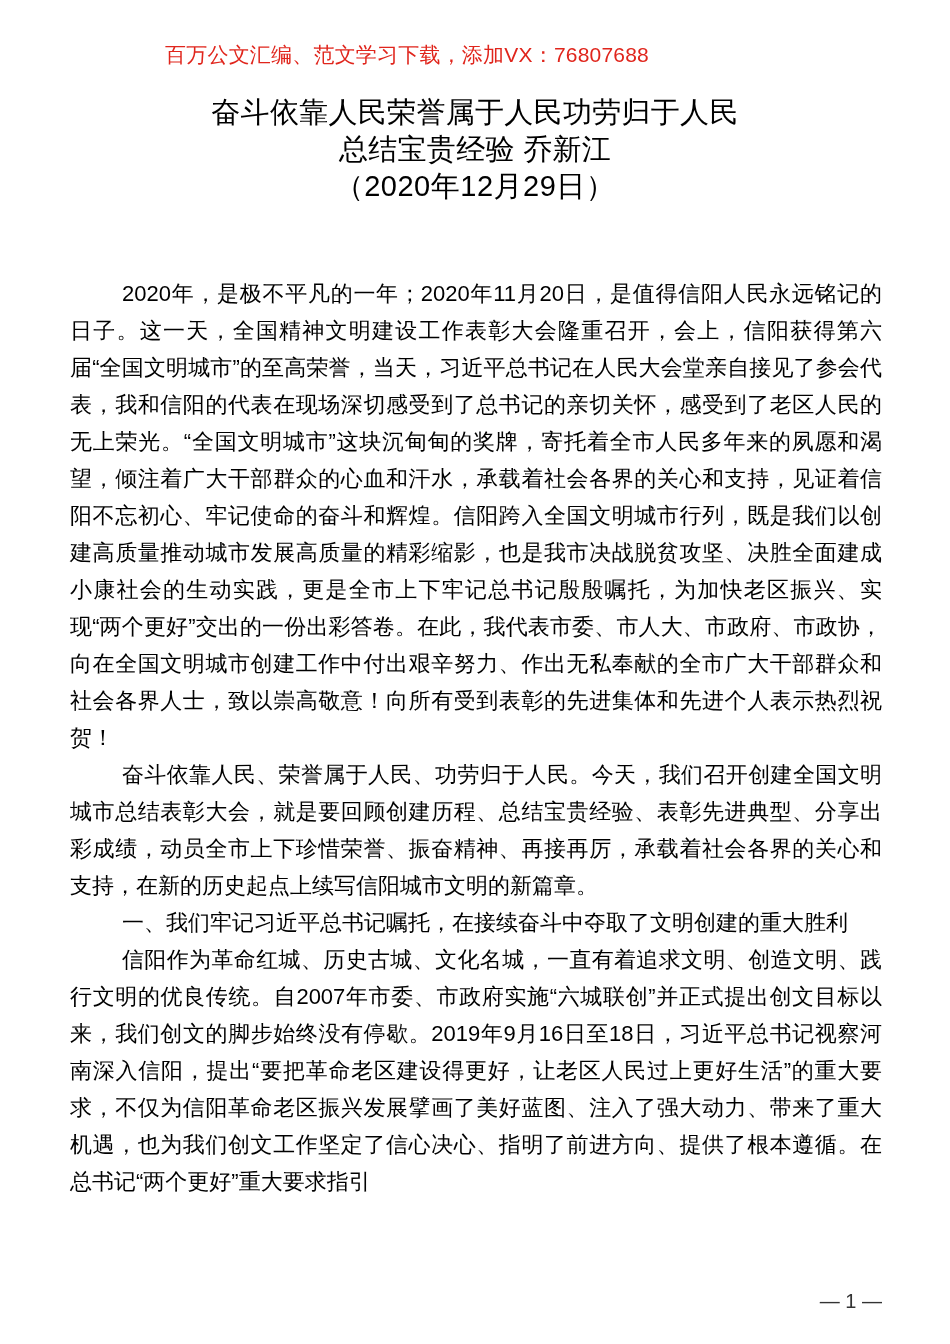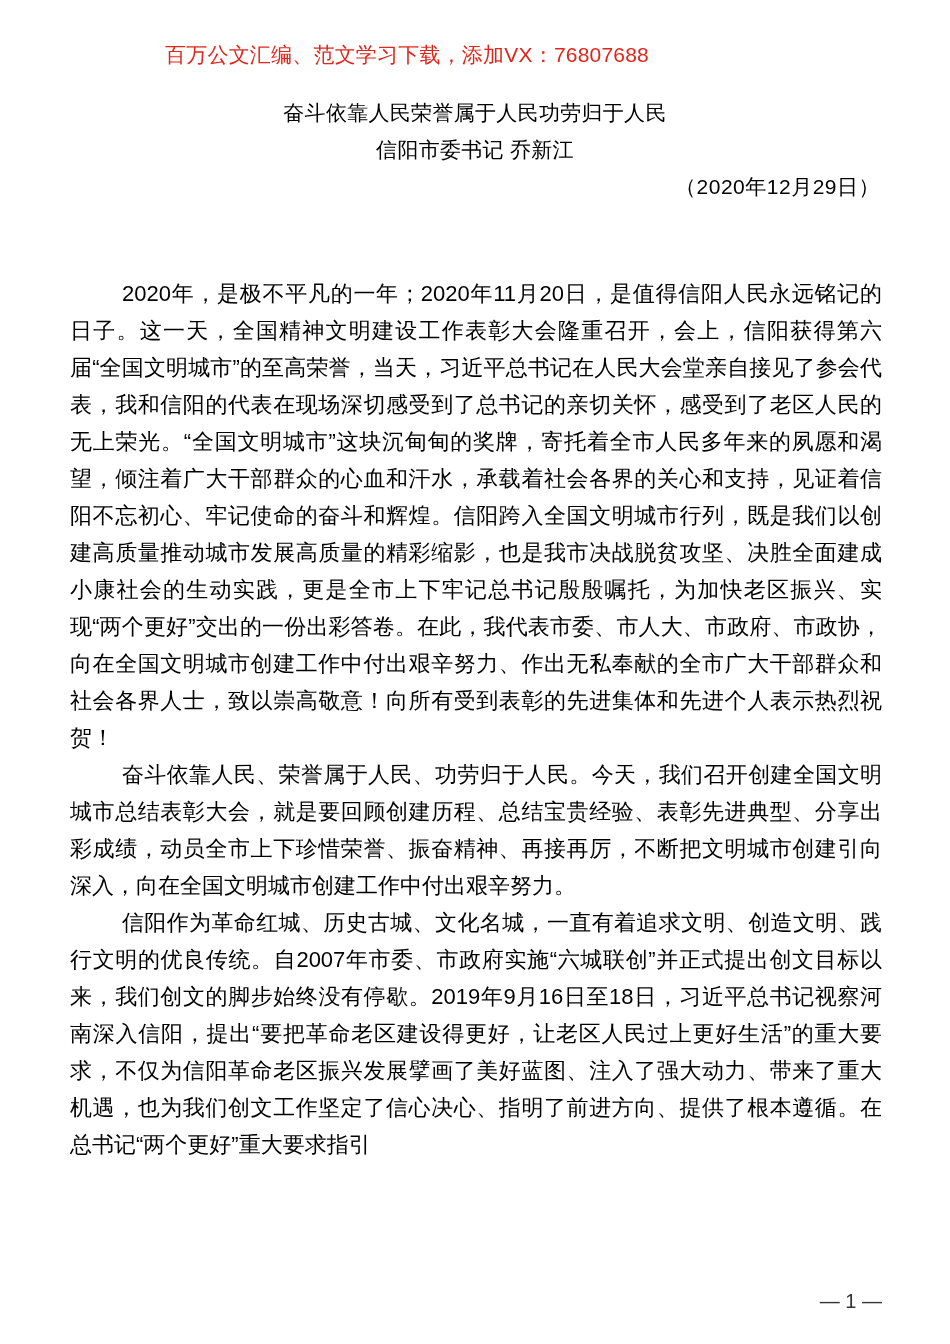--- a/index.html
+++ b/index.html
@@ -40,29 +40,28 @@
 
   
   .title-block {
     position: absolute;
     top: 94px;
     left: 70px;
     width: 810px;
     text-align: center;
   }
   .title-line {
-    font-size: 21px;
+    font-size: 29px;
     line-height: 37px;
     letter-spacing: 0.3px;
     font-weight: 400;
     white-space: nowrap;
   }
   .title-line.sub-date {
     letter-spacing: 0.5px;
-    text-align: right;
   }
 
   
   .body-block {
     position: absolute;
     top: 275px;
     left: 70px;
     width: 812px;
   }
   .para {
@@ -92,25 +91,26 @@
 </style>
 </head>
 <body>
 
 <div class="page">
 
   <div class="promo-banner" style="color: rgb(224, 37, 28);">百万公文汇编、范文学习下载，添加VX：76807688</div>
 
   <div class="title-block">
     <div class="title-line">奋斗依靠人民荣誉属于人民功劳归于人民</div>
-    <div class="title-line">信阳市委书记  乔新江</div>
+    <div class="title-line">总结宝贵经验  乔新江</div>
     <div class="title-line sub-date">（2020年12月29日）</div>
   </div>
 
   <div class="body-block">
     <p class="para">2020年，是极不平凡的一年；2020年11月20日，是值得信阳人民永远铭记的日子。这一天，全国精神文明建设工作表彰大会隆重召开，会上，信阳获得第六届“全国文明城市”的至高荣誉，当天，习近平总书记在人民大会堂亲自接见了参会代表，我和信阳的代表在现场深切感受到了总书记的亲切关怀，感受到了老区人民的无上荣光。“全国文明城市”这块沉甸甸的奖牌，寄托着全市人民多年来的夙愿和渴望，倾注着广大干部群众的心血和汗水，承载着社会各界的关心和支持，见证着信阳不忘初心、牢记使命的奋斗和辉煌。信阳跨入全国文明城市行列，既是我们以创建高质量推动城市发展高质量的精彩缩影，也是我市决战脱贫攻坚、决胜全面建成小康社会的生动实践，更是全市上下牢记总书记殷殷嘱托，为加快老区振兴、实现“两个更好”交出的一份出彩答卷。在此，我代表市委、市人大、市政府、市政协，向在全国文明城市创建工作中付出艰辛努力、作出无私奉献的全市广大干部群众和社会各界人士，致以崇高敬意！向所有受到表彰的先进集体和先进个人表示热烈祝贺！</p>
-    <p class="para">奋斗依靠人民、荣誉属于人民、功劳归于人民。今天，我们召开创建全国文明城市总结表彰大会，就是要回顾创建历程、总结宝贵经验、表彰先进典型、分享出彩成绩，动员全市上下珍惜荣誉、振奋精神、再接再厉，不断把文明城市创建引向深入，向在全国文明城市创建工作中付出艰辛努力。</p>
+    <p class="para">奋斗依靠人民、荣誉属于人民、功劳归于人民。今天，我们召开创建全国文明城市总结表彰大会，就是要回顾创建历程、总结宝贵经验、表彰先进典型、分享出彩成绩，动员全市上下珍惜荣誉、振奋精神、再接再厉，承载着社会各界的关心和支持，在新的历史起点上续写信阳城市文明的新篇章。</p>
+    <p class="para">一、我们牢记习近平总书记嘱托，在接续奋斗中夺取了文明创建的重大胜利</p>
     <p class="para">信阳作为革命红城、历史古城、文化名城，一直有着追求文明、创造文明、践行文明的优良传统。自2007年市委、市政府实施“六城联创”并正式提出创文目标以来，我们创文的脚步始终没有停歇。2019年9月16日至18日，习近平总书记视察河南深入信阳，提出“要把革命老区建设得更好，让老区人民过上更好生活”的重大要求，不仅为信阳革命老区振兴发展擘画了美好蓝图、注入了强大动力、带来了重大机遇，也为我们创文工作坚定了信心决心、指明了前进方向、提供了根本遵循。在总书记“两个更好”重大要求指引</p>
   </div>
 
   <div class="footer">— 1 —</div>
 
 </div>
 
 </body></html>

